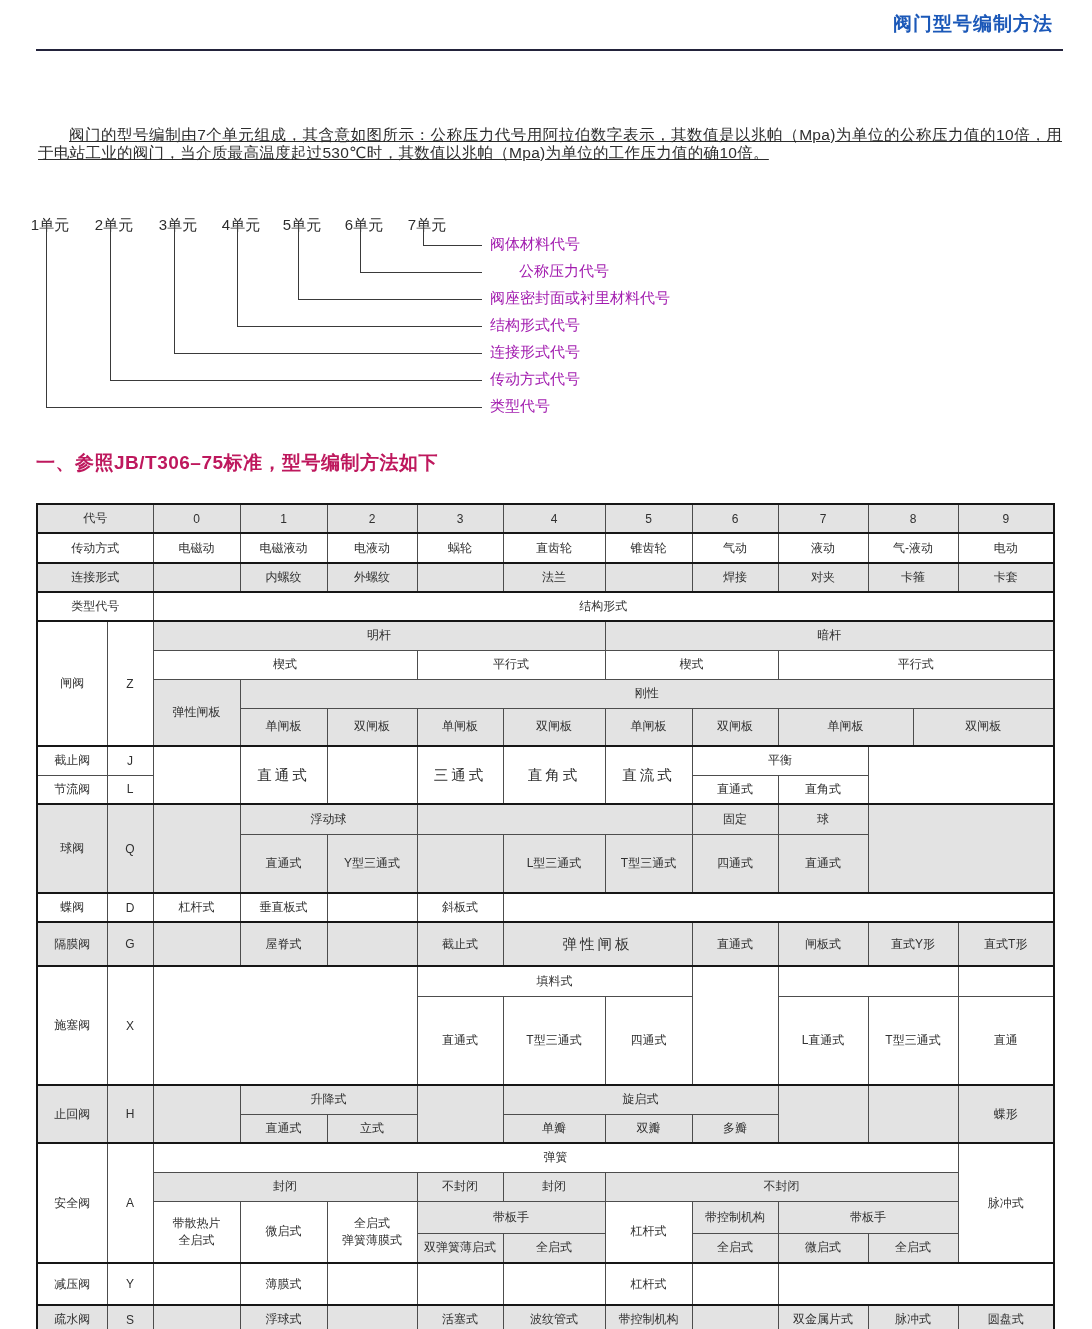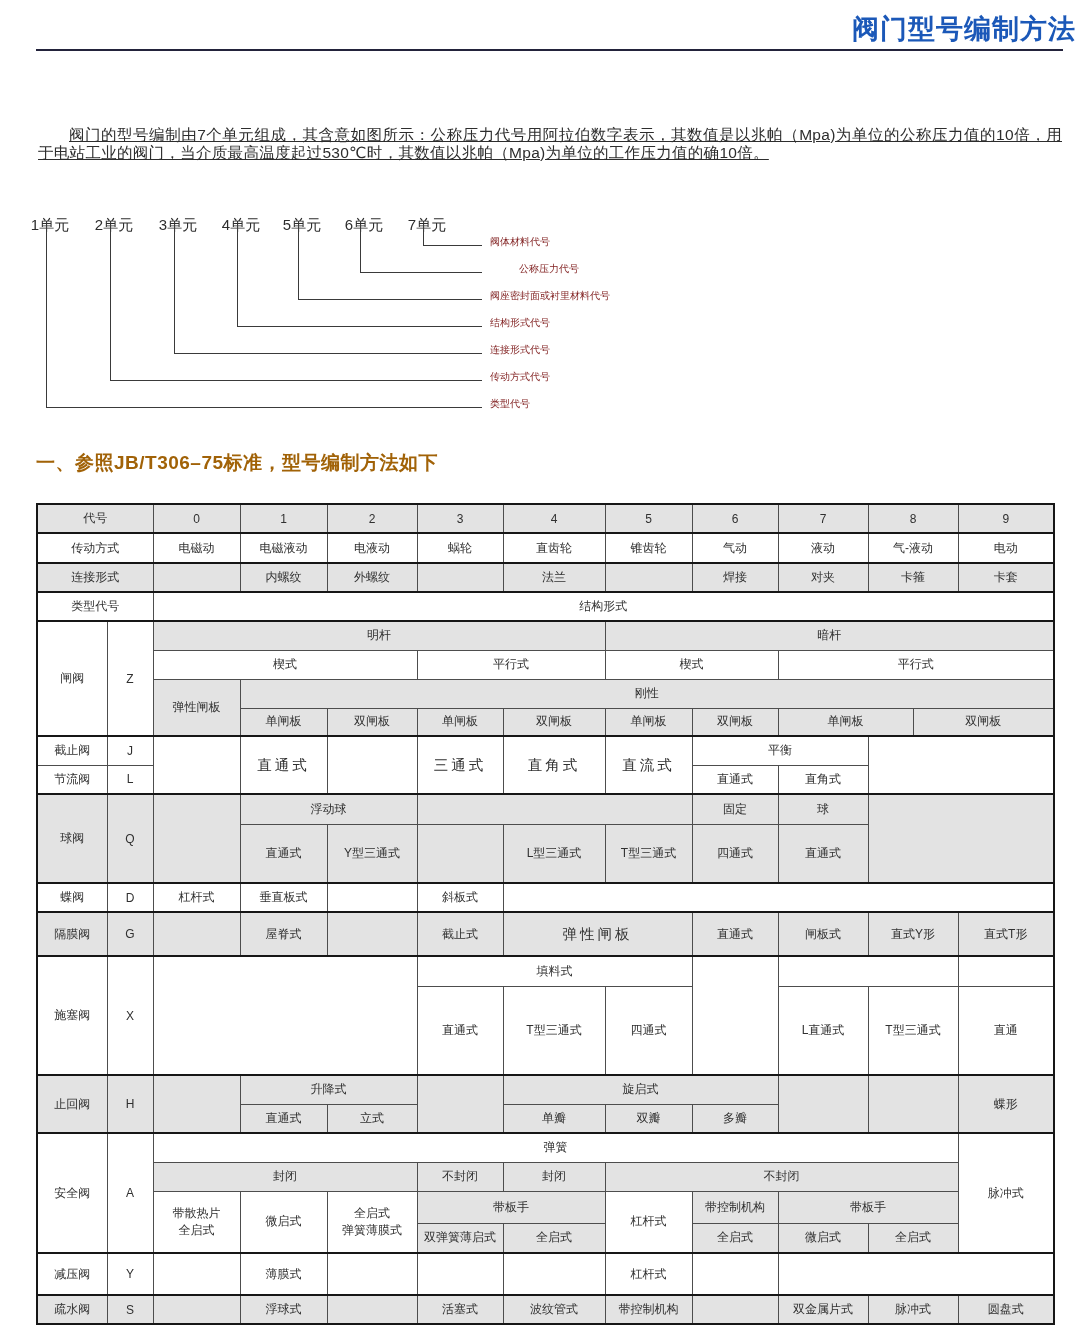--- a/index.html
+++ b/index.html
@@ -2,42 +2,42 @@
 <html><head>
 <meta charset="utf-8">
 <style>
   html,body{margin:0;padding:0;}
   body{
     width:1092px;height:1329px;position:relative;background:#ffffff;
     font-family:"Liberation Sans","DejaVu Sans",sans-serif;color:#333;overflow:hidden;
   }
   
   .page-title{
-    position:absolute;top:11px;right:16px;
-    font-size:27px;font-weight:bold;color:#1b58b8;letter-spacing:1px;
+    position:absolute;top:11px;right:39px;
+    font-size:19px;font-weight:bold;color:#1b58b8;letter-spacing:1px;
   }
   .title-divider{
     position:absolute;top:49px;left:36px;right:29px;height:0;
     border-top:2px solid #23233b;
   }
   
   .intro{
     position:absolute;top:110px;left:38px;width:1024px;
     font-size:15.5px;line-height:18px;color:#2d2d2d;text-indent:2em;
     letter-spacing:0.3px;text-align:justify;text-decoration:underline;
   }
   
   .diagram{position:absolute;left:0;top:200px;width:1092px;height:232px;}
   .unit-label{position:absolute;top:16px;width:56px;text-align:center;font-size:15px;color:#2d2d2d;}
   .dline{position:absolute;background:#3a3a3a;}
-  .target-label{position:absolute;left:490px;font-size:10px;color:#7f1d1d;white-space:nowrap;}
+  .target-label{position:absolute;left:490px;font-size:15px;color:#a21caf;white-space:nowrap;}
   
   .section-heading{
     position:absolute;top:450px;left:36px;
-    font-size:19px;font-weight:bold;color:#a16207;letter-spacing:0.5px;
+    font-size:19px;font-weight:bold;color:#be185d;letter-spacing:0.5px;
   }
   
   .tbl-wrap{position:absolute;left:36px;top:503px;}
   table{border-collapse:collapse;table-layout:fixed;width:1017px;border:2px solid #161616;}
   td{
     border:1px solid #4d4d4d;text-align:center;vertical-align:middle;
     font-size:12px;color:#303030;padding:0 2px;white-space:pre-line;
     overflow:hidden;
   }
   td.g{background:#e3e3e3;}
@@ -156,21 +156,21 @@
         <tr style="height: 29px;">
           <td colspan="3" class="w">楔式</td>
           <td colspan="2" class="w">平行式</td>
           <td colspan="2" class="w">楔式</td>
           <td colspan="4" class="w">平行式</td>
         </tr>
         <tr style="height: 29px;">
           <td rowspan="2" class="g">弹性闸板</td>
           <td colspan="10" class="g">刚性</td>
         </tr>
-        <tr style="height: 28px;">
+        <tr style="height: 38px;">
           <td class="g">单闸板</td>
           <td class="g">双闸板</td>
           <td class="g">单闸板</td>
           <td class="g">双闸板</td>
           <td class="g">单闸板</td>
           <td class="g">双闸板</td>
           <td colspan="2" class="g">单闸板</td>
           <td colspan="2" class="g">双闸板</td>
         </tr>
         <tr class="thick" style="height: 29px;">

